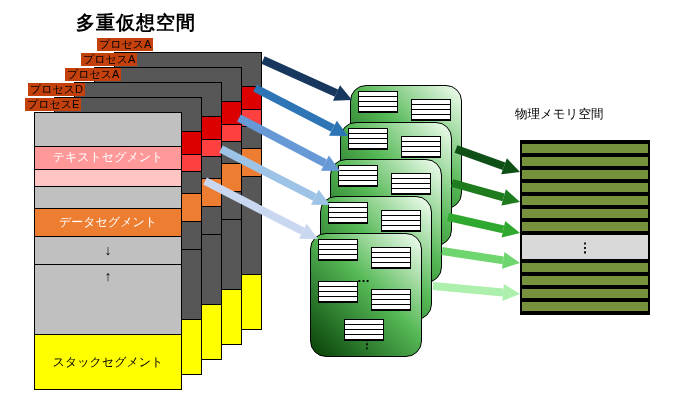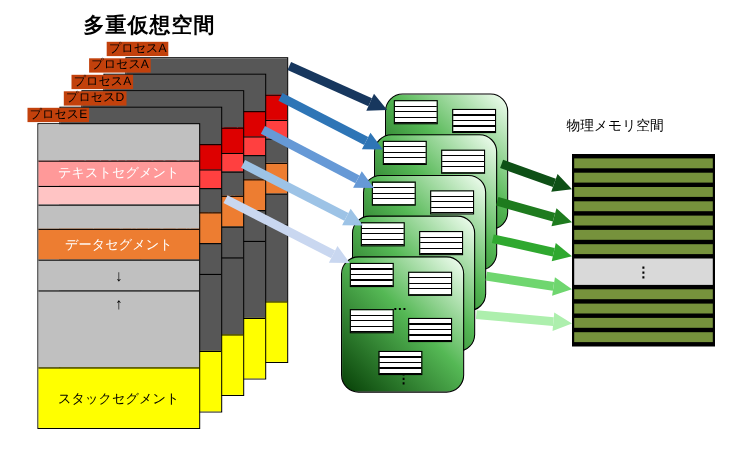--- a/index.html
+++ b/index.html
@@ -3,21 +3,21 @@
 <meta charset="utf-8">
 <style>
   html,body{margin:0;padding:0;background:#fff;}
   .canvas{position:relative;width:680px;height:416px;background:#fff;overflow:hidden;
           font-family:"Liberation Sans",sans-serif;color:#000;}
 
   .title{position:absolute;left:76px;top:10px;font-size:19px;font-weight:bold;letter-spacing:1px;z-index:8;}
 
   
   .plabel{position:absolute;font-size:11px;line-height:13px;background:#c2410c;padding:0 2px;z-index:7;white-space:nowrap;}
-  .pl0{left:97px;top:38px}.pl1{left:81px;top:53px}.pl2{left:65px;top:68px}.pl3{left:58px;top:83px}.pl4{left:25px;top:98px}
+  .pl0{left:97px;top:38px}.pl1{left:81px;top:53px}.pl2{left:65px;top:68px}.pl3{left:28px;top:83px}.pl4{left:25px;top:98px}
 
   .pbox{position:absolute;width:148px;height:278px;border:1px solid #000;display:flex;flex-direction:column;box-sizing:border-box;}
   .p0{left:114px;top:52px;z-index:1}.p1{left:94px;top:67px;z-index:2}.p2{left:74px;top:82px;z-index:3}
   .p3{left:54px;top:97px;z-index:4}.p4{left:34px;top:112px;z-index:5}
 
   .seg{box-sizing:border-box;display:flex;align-items:center;justify-content:center;overflow:hidden;}
   .seg + .seg{border-top:1px solid #000;}
   .h34{height:34px}.h24{height:24px}.h18{height:18px}.h22{height:22px}
   .h30{height:30px}.h28{height:28px}.h73{height:73px}.h47{height:57px}
   .seg.up{align-items:flex-start;padding-top:4px;}

